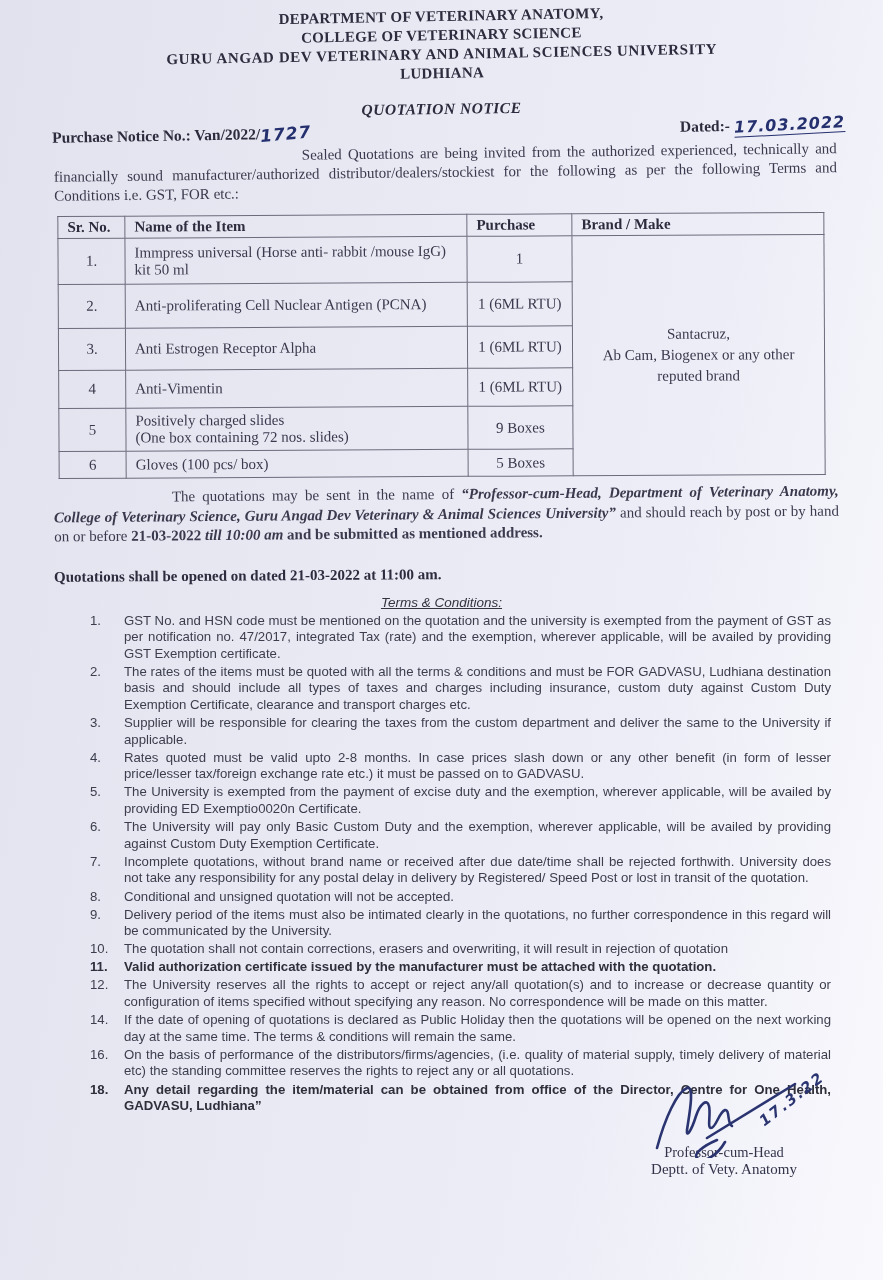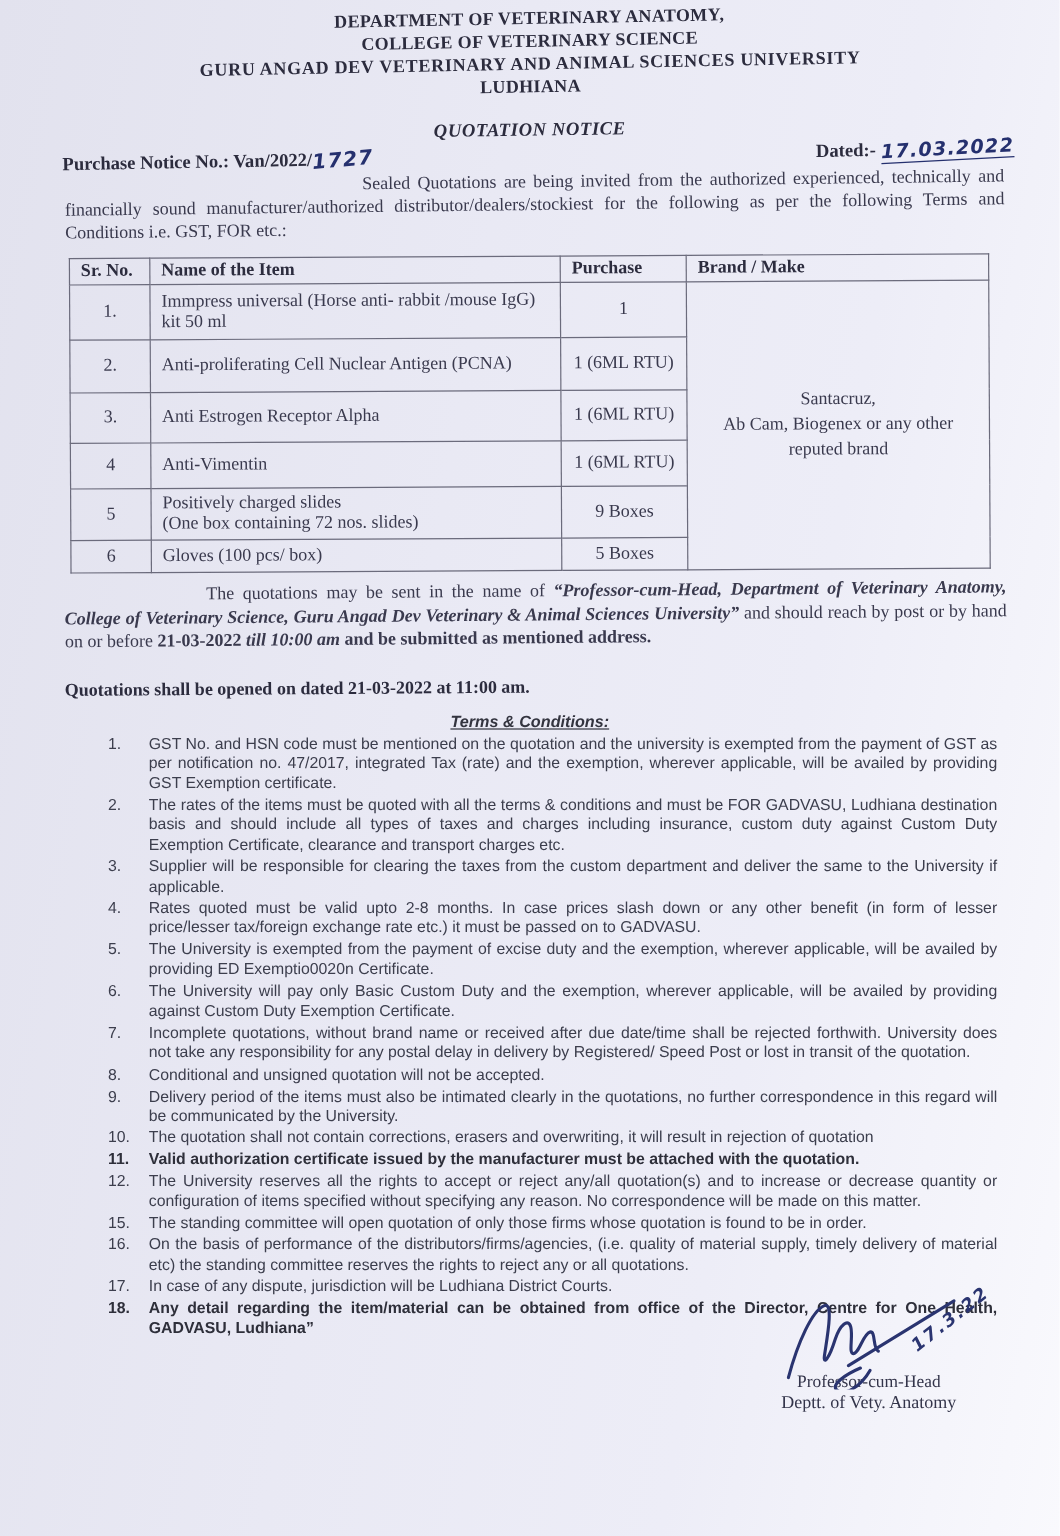--- a/index.html
+++ b/index.html
@@ -83,21 +83,21 @@
   .dispatch .b{ font-weight:bold; }
   .opening-line{
     margin:22px 0 0 54px;
     font-weight:bold; font-size:15px; color:#2c2c3e;
     transform:rotate(-0.4deg);
   }
   
   .terms-title{
     margin-top:12px; text-align:center;
     font-family:"Liberation Sans", sans-serif;
-    font-weight:bold; font-style:italic; font-size:13.5px;
+    font-weight:normal; font-style:italic; font-size:13.5px;
     text-decoration:underline; color:#33343f;
   }
   .terms-list{
     margin:3px 52px 0 90px; list-style:none;
     font-family:"Liberation Sans", sans-serif;
     font-size:13.2px; line-height:16.6px; color:#3c3e4d;
   }
   .term{ display:flex; margin-bottom:1.5px; }
   .tnum{ flex:0 0 34px; }
   .ttext{ flex:1; text-align:justify; }
@@ -245,30 +245,26 @@
       </li>
     <li class="term bold">
         <span class="tnum">11.</span>
         <span class="ttext">Valid authorization certificate issued by the manufacturer must be attached with the quotation.</span>
       </li>
     <li class="term">
         <span class="tnum">12.</span>
         <span class="ttext">The University reserves all the rights to accept or reject any/all quotation(s) and to increase or decrease quantity or configuration of items specified without specifying any reason. No correspondence will be made on this matter.</span>
       </li>
     <li class="term">
-        <span class="tnum">15.</span>
-        <span class="ttext">The standing committee will open quotation of only those firms whose quotation is found to be in order.</span>
+        <span class="tnum">14.</span>
+        <span class="ttext">If the date of opening of quotations is declared as Public Holiday then the quotations will be opened on the next working day at the same time. The terms &amp; conditions will remain the same.</span>
       </li>
     <li class="term">
         <span class="tnum">16.</span>
         <span class="ttext">On the basis of performance of the distributors/firms/agencies, (i.e. quality of material supply, timely delivery of material etc) the standing committee reserves the rights to reject any or all quotations.</span>
-      </li>
-    <li class="term">
-        <span class="tnum">17.</span>
-        <span class="ttext">In case of any dispute, jurisdiction will be Ludhiana District Courts.</span>
       </li>
     <li class="term bold">
         <span class="tnum">18.</span>
         <span class="ttext">Any detail regarding the item/material  can be obtained from office of the Director, Centre for One Health, GADVASU, Ludhiana”</span>
       </li>
   </ol>
 
   <div class="signature">
     <div class="sig-scribble">
       <svg width="250" height="86" viewBox="0 0 250 86">

